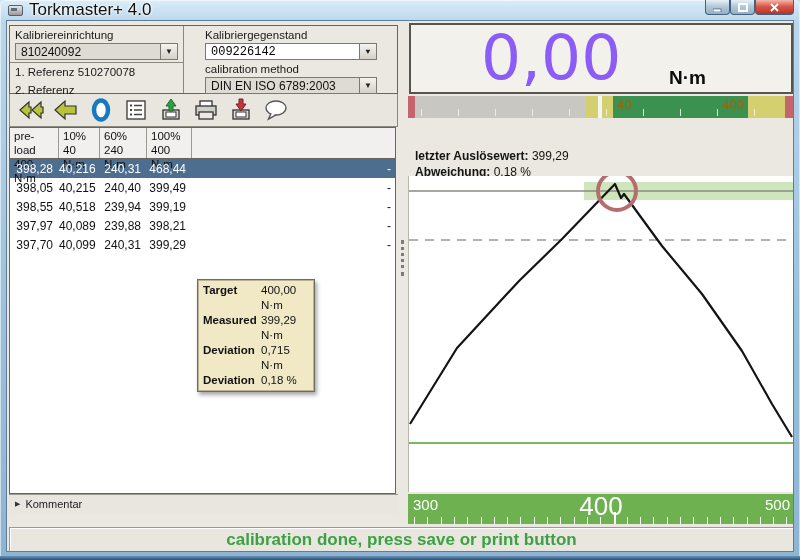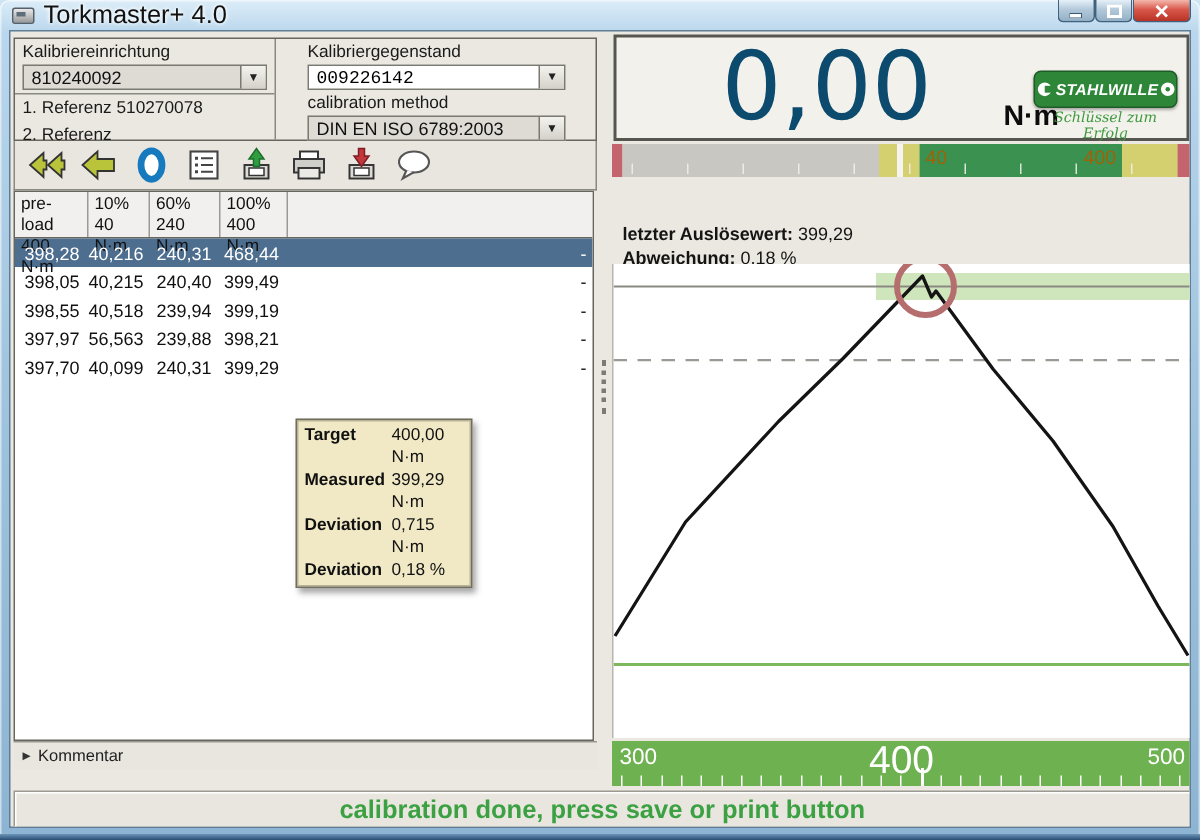--- a/index.html
+++ b/index.html
@@ -56,21 +56,21 @@
   .tip-row b { width:58px; flex:none; }
   
   .comment-bar { position:absolute; left:2px; top:473px; width:389px; height:19px; background:#e9e6e0;
     border-top:1px solid #9b9a92; display:flex; align-items:center; font-size:11px; color:#222; padding-left:6px; gap:5px; }
   .comment-bar .tri { font-size:7px; color:#333; }
   
   .splitter { position:absolute; left:391px; top:0; width:9px; height:473px; display:flex; align-items:center; justify-content:center; }
   .grip { width:0; height:36px; border-left:3px dotted #7d7c74; }
   
   .display-box { position:absolute; left:402px; top:2px; width:384px; height:71px; background:#f3f1ec; border:2px solid #56554f; }
-  .display-val { position:absolute; left:70px; top:-4px; font-family:"DejaVu Sans",sans-serif; font-size:63px; color:#0c4a6e; }
+  .display-val { position:absolute; left:70px; top:-4px; font-family:"DejaVu Sans",sans-serif; font-size:63px; color:#8b5cf6; }
   .display-unit { position:absolute; left:258px; top:42px; font-size:19px; font-weight:bold; color:#0c0c0c; }
   .logo { position:absolute; right:6px; top:22px; width:96px; text-align:center; }
   .logo-badge { background:#2e8639; border:1px solid #1e5c27; border-radius:5px; height:25px; display:flex; align-items:center; justify-content:center; gap:2px;
     color:#fff; font-size:10.5px; font-weight:bold; font-style:italic; letter-spacing:.2px; box-shadow:0 1px 2px rgba(0,0,0,.3); }
   .logo-ring { width:9px; height:9px; border-radius:50%; background:#fff; position:relative; }
   .logo-ring::after { content:""; position:absolute; left:3px; top:3px; width:3px; height:3px; border-radius:50%; background:#2e8639; }
   .logo-tag { font-family:"DejaVu Serif",serif; font-style:italic; font-size:9.5px; color:#3f9a3f; margin-top:1px; }
   
   .gauge { position:absolute; left:401px; top:75px; width:386px; height:22px; display:flex; overflow:hidden; }
   .gauge .seg { height:100%; }
@@ -243,21 +243,21 @@
           </div>
           <div class="tr">
             <div class="td">398,55</div>
             <div class="td">40,518</div>
             <div class="td">239,94</div>
             <div class="td">399,19</div>
             <div class="td-dash">-</div>
           </div>
           <div class="tr">
             <div class="td">397,97</div>
-            <div class="td">56,563</div>
+            <div class="td">40,089</div>
             <div class="td">239,88</div>
             <div class="td">398,21</div>
             <div class="td-dash">-</div>
           </div>
           <div class="tr">
             <div class="td">397,70</div>
             <div class="td">40,099</div>
             <div class="td">240,31</div>
             <div class="td">399,29</div>
             <div class="td-dash">-</div>
@@ -289,31 +289,20 @@
       <span>Kommentar</span>
     </div>
 
     <div class="splitter">
         <span class="grip"></span>
       </div>
 
     <div class="display-box">
       <span class="display-val">0,00</span>
       <span class="display-unit">N·m</span>
-      <div class="logo">
-        <div class="logo-badge">
-          <svg width="11" height="11" viewBox="0 0 12 12">
-              <circle cx="6" cy="6" r="5" fill="#fff"></circle>
-              <rect x="6" y="3.5" width="7" height="5" fill="#2e8639"></rect>
-            </svg>
-          <span>STAHLWILLE</span>
-          <span class="logo-ring"></span>
-        </div>
-        <div class="logo-tag">Schlüssel zum Erfolg</div>
-      </div>
     </div>
 
     <div class="gauge" id="gauge">
         <div class="seg" style="width: 7px; background: rgb(196, 100, 108);"></div>
         <div class="seg" style="width: 171px; background: rgb(201, 199, 194);"></div>
         <div class="seg" style="width: 12px; background: rgb(212, 208, 111);"></div>
         <div class="seg" style="width: 4px; background: rgb(245, 244, 240);"></div>
         <div class="seg" style="width: 11px; background: rgb(212, 208, 111);"></div>
         <div class="seg" style="width: 135px; background: rgb(58, 145, 80);"></div>
         <div class="seg" style="width: 37px; background: rgb(212, 208, 111);"></div>

